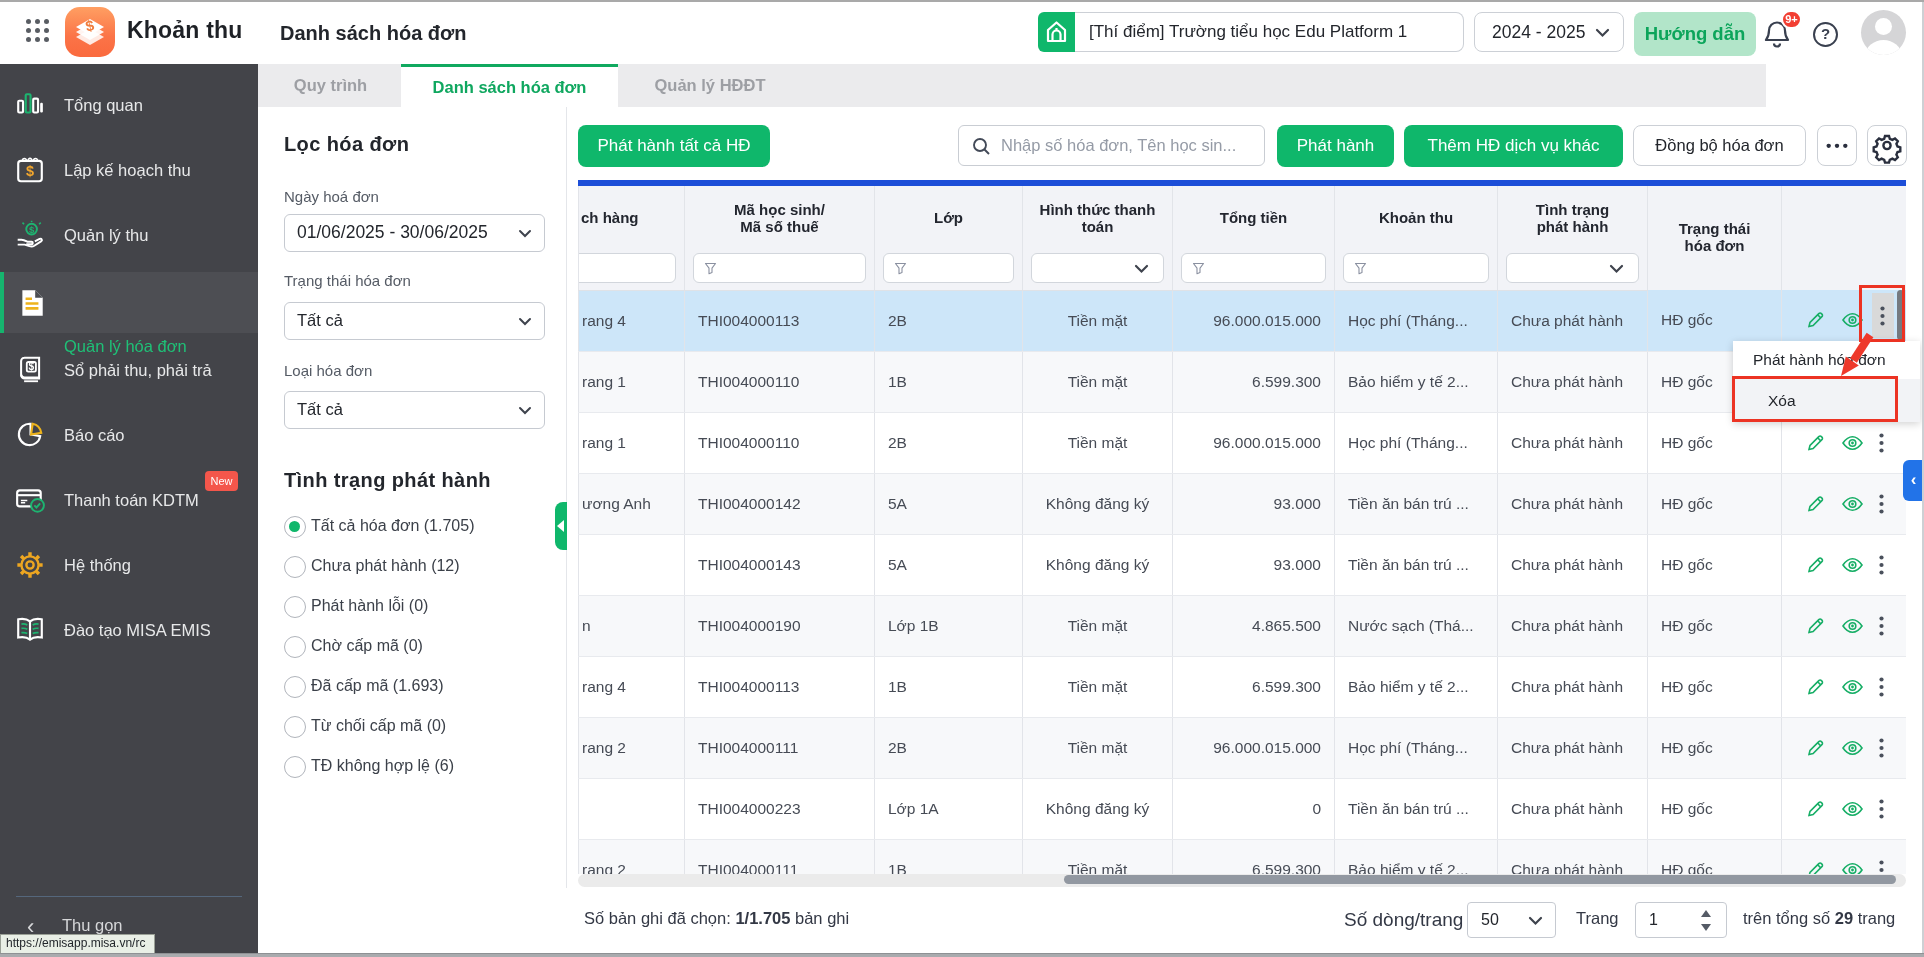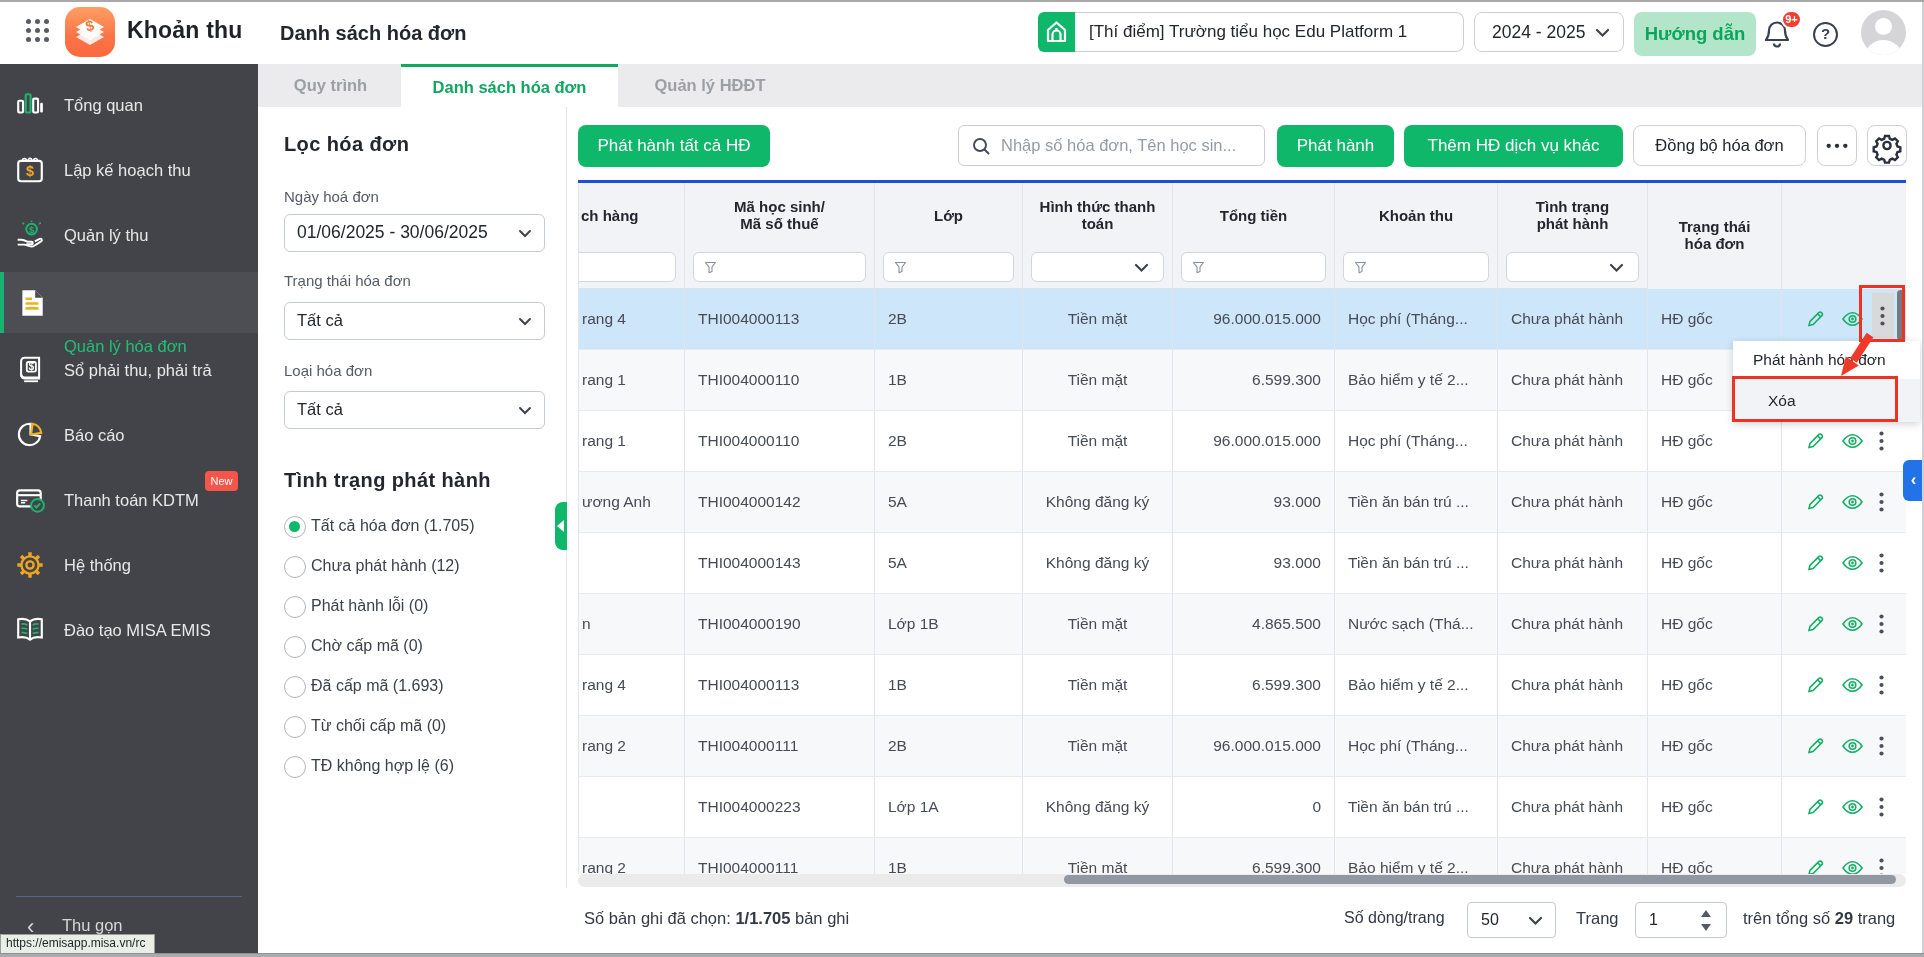--- a/index.html
+++ b/index.html
@@ -39,21 +39,21 @@
 .sbitem.active .ic { left:13px; }
 .sbitem.active .lb { left:60px; color:#1fc077;margin-top:43px; }
 #newbadge { left:205px; top:471px; width:33px; height:20px; background:#f4564b; border-radius:4px; color:#fff; font-size:11px; text-align:center; line-height:20px; }
 #sbsep { left:16px; top:896px; width:226px; height:1px; background:#55677c; }
 #collapse { left:0px; top:908px; width:258px; height:40px; color:#d6d7d9; }
 #collapse .ch { position:absolute; left:27px; top:6px; font-size:22px; }
 #collapse .tx { position:absolute; left:62px; top:8px; font-size:16.5px; }
 #urltip { left:0; top:934px; width:155px; height:19px; background:#e9efe6; border:1px solid #9aa096; border-bottom:none; font-size:12px; color:#22262b; line-height:17px; padding-left:5px; }
 
 
-#tabbar { left:258px; top:64px; width:1666px; height:43px; background:#ebebed; }
+#tabbar { left:258px; top:64px; width:1508px; height:43px; background:#ebebed; }
 .tab { position:absolute; top:0; height:43px; font-size:16.5px; font-weight:bold; color:#9d9fa4; text-align:center; line-height:43px; }
 #tab1 { left:0px; width:145px; }
 #tab2 { left:143px; width:217px; background:#fff; border-top:3px solid #10a95f; color:#0fa75f; line-height:40px; }
 #tab3 { left:362px; width:180px;text-align:center; }
 
 
 #content { left:258px; top:107px; width:1666px; height:846px; background:#fff; }
 
 
 #fpanel { left:258px; top:107px; width:309px; height:781px; border-right:1px solid #e4e6ea; }
@@ -88,30 +88,30 @@
 tr.fltrow th { height:39px; border-bottom:1px solid #dfe2e7; vertical-align:top; }
 tbody td { height:61px; font-size:15.5px; color:#464b55; border-bottom:1px solid #e8eaee; padding:0 13px; }
 tbody tr.stripe td { background:#f7f8fa; }
 tbody tr.selrow td { background:#cde6f9; }
 td.ctr { text-align:center; }
 td.rgt { text-align:right; }
 .finp { position:relative; margin:2px 8px 0 8px; height:30px; background:#fff; border:1px solid #d2d6dc; border-radius:6px; }
 .acts { position:relative; }
 
 
-#tablewrap table { border-left:1px solid #e2e4e9; border-top:3px solid #1d4ed8; }
+#tablewrap table { border-left:1px solid #e2e4e9; border-top:6px solid #1d4ed8; }
 th.midv { vertical-align:middle; text-align:center; }
 .finp .fic { position:absolute; left:10px; top:8px; }
 .finp.sel .selcv { position:absolute; right:14px; top:10px; }
 .acts .ico { position:absolute; top:50%; transform:translateY(-50%); }
 tbody td.acts { padding:0; }
 
 
 #foot-left { left:584px; top:909px; font-size:16.5px; color:#333845; }
-#foot-right { left:1344px; top:909px; font-size:16px; color:#333845; }
+#foot-right { left:1344px; top:909px; font-size:19px; color:#333845; }
 #pgsize { left:1467px; top:902px; width:89px; height:36px; border:1px solid #c6cad1; border-radius:4px; font-size:16px; color:#23262c; line-height:34px; padding-left:13px; }
 #pgnum { left:1635px; top:902px; width:92px; height:36px; border:1px solid #c6cad1; border-radius:4px; font-size:16px; color:#23262c; line-height:34px; padding-left:13px; }
 
 
 #hsb-track { left:578px; top:874px; width:1328px; height:13px; background:#ebebeb; border-radius:7px; }
 #hsb-thumb { left:1064px; top:874px; width:832px; height:9px; background:#9298a1; border-radius:5px; margin-top:1px;}
 #vsb-thumb { left:1897px; top:290px; width:7px; height:50px; background:#75797f; border-radius:4px; }
 
 
 #rowbtn { left:1872px; top:293px; width:22px; height:45px; background:#d9d9d9; }

